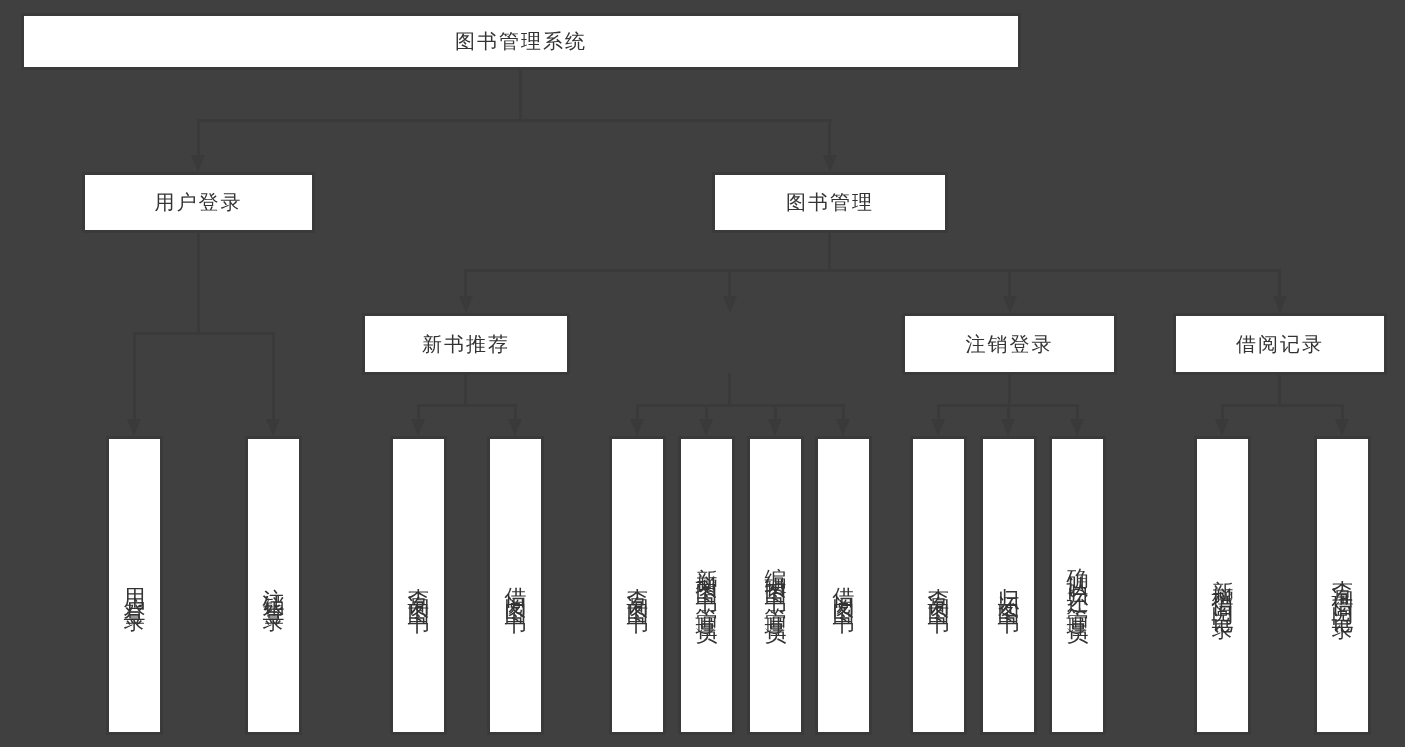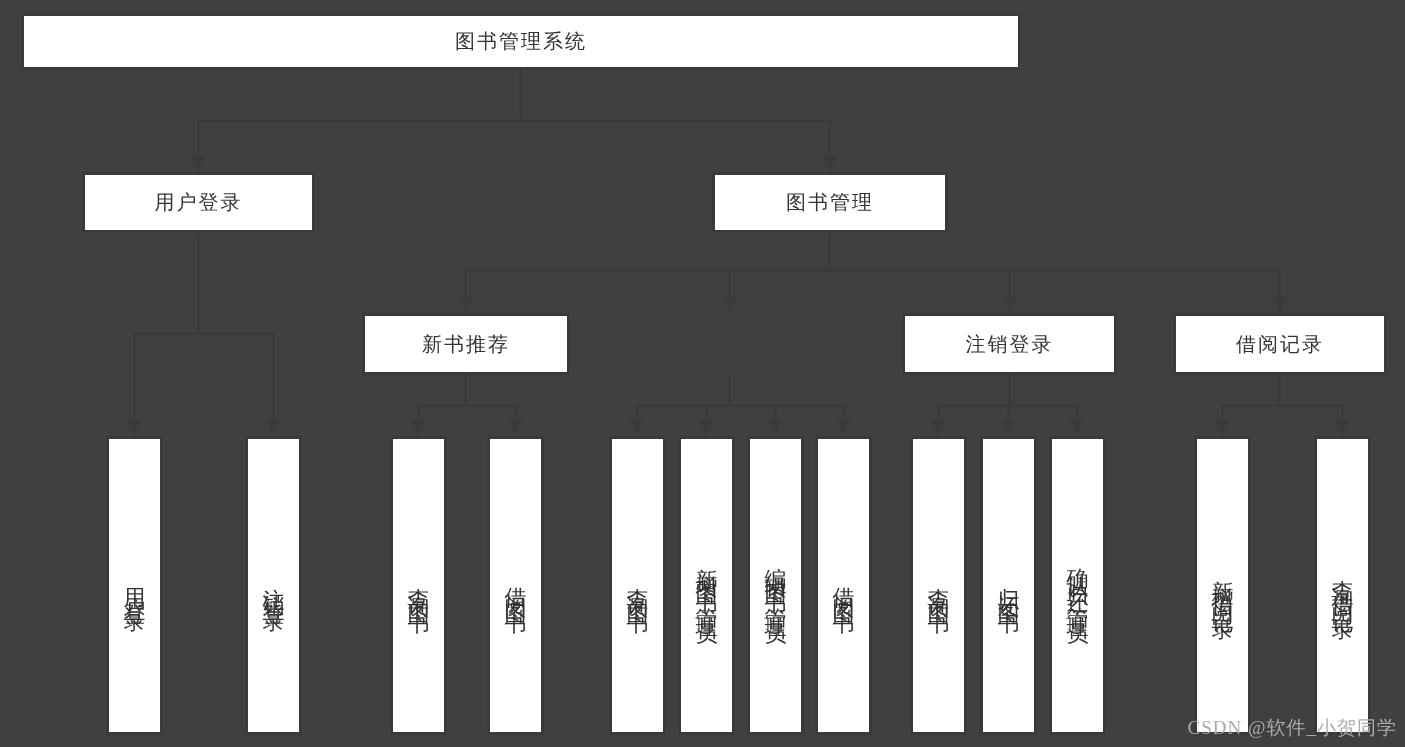--- a/index.html
+++ b/index.html
@@ -114,15 +114,14 @@
   <div class="vline" style="left:1076px; top:404px; height:18px;"></div>
   <div class="arrow" style="left:1070px; top:419px;"></div>
 
   <div class="vline" style="left:1278px; top:373px; height:34px;"></div>
   <div class="hline" style="left:1221px; top:404px; width:123px;"></div>
   <div class="vline" style="left:1221px; top:404px; height:18px;"></div>
   <div class="arrow" style="left:1215px; top:419px;"></div>
   <div class="vline" style="left:1341px; top:404px; height:18px;"></div>
   <div class="arrow" style="left:1335px; top:419px;"></div>
 
-  <div class="watermark">CSDN @软件_小贺同学</div>
 
 </div>
 
 </body></html>

